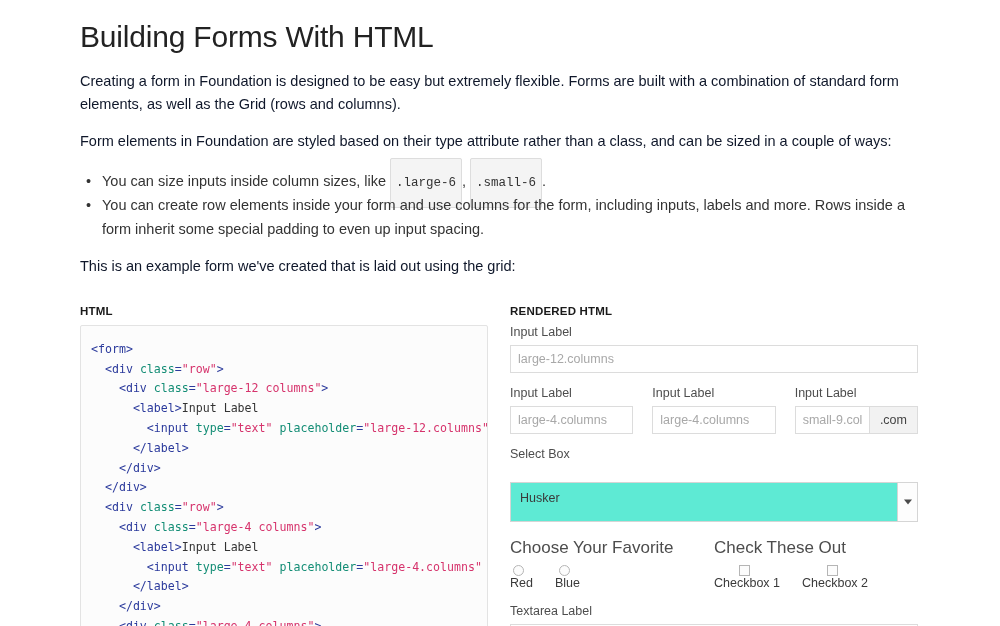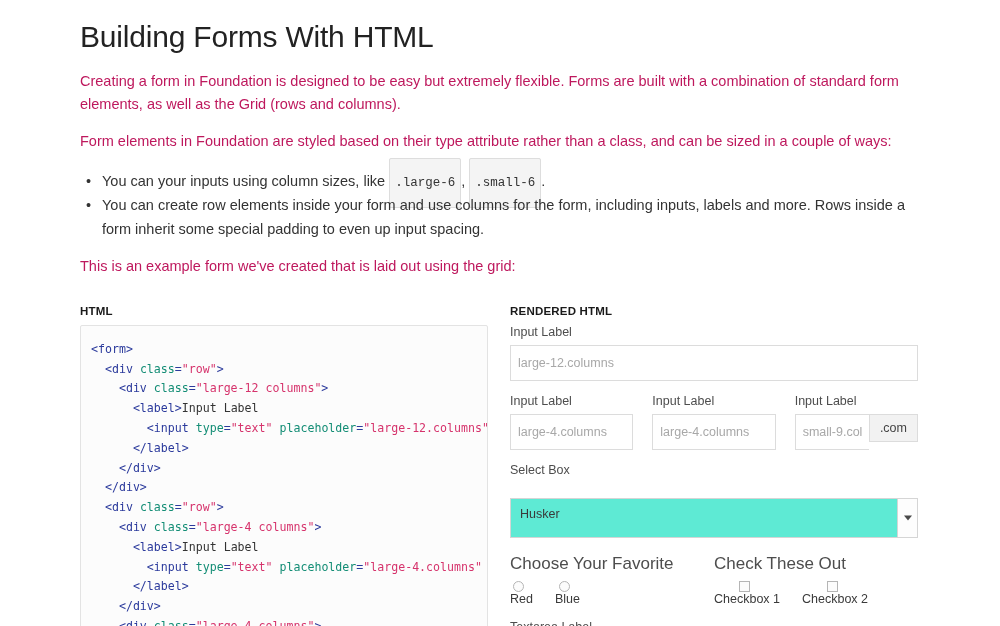--- a/index.html
+++ b/index.html
@@ -19,21 +19,21 @@
     color: #222222;
     margin: 0;
     padding-top: 18px;
     letter-spacing: -0.2px;
     line-height: 1.25;
   }
 
   p.para {
     font-size: 14.5px;
     line-height: 1.62;
-    color: #be185d;
+    color: #0f172a;
     margin: 14px 0 0 0;
     max-width: 822px;
   }
 
   ul.bullets {
     margin: 16px 0 0 0;
     padding-left: 20px;
     list-style: none;
   }
   ul.bullets li {
@@ -106,21 +106,21 @@
     font-size: 12.5px;
     color: #4d4d4d;
     margin-bottom: 5px;
     line-height: 1.2;
   }
   .field-group { margin-bottom: 13px; }
 
   input.txt, .fake-input {
     display: block;
     width: 100%;
-    height: 36px;
+    height: 28px;
     border: 1px solid #dcdcdc;
     background: #ffffff;
     font-family: "Liberation Sans", sans-serif;
     font-size: 12.5px;
     color: #8a8a8a;
     padding: 0 7px;
     border-radius: 0;
     outline: none;
     line-height: 26px;
   }
@@ -232,21 +232,21 @@
 
 <div class="page">
 
   <h1 class="page-title">Building Forms With HTML</h1>
 
   <p class="para">Creating a form in Foundation is designed to be easy but extremely flexible. Forms are built with a combination of standard form elements, as well as the Grid (rows and columns).</p>
 
   <p class="para">Form elements in Foundation are styled based on their type attribute rather than a class, and can be sized in a couple of ways:</p>
 
   <ul class="bullets">
-    <li><span>You can your inputs using column sizes, like </span><code class="chip">.large-6</code><span>, </span><code class="chip">.small-6</code><span>.</span></li>
+    <li><span>You can size inputs inside column sizes, like </span><code class="chip">.large-6</code><span>, </span><code class="chip">.small-6</code><span>.</span></li>
     <li>You can create row elements inside your form and use columns for the form, including inputs, labels and more. Rows inside a form inherit some special padding to even up input spacing.</li>
   </ul>
 
   <p class="para">This is an example form we've created that is laid out using the grid:</p>
 
   <div class="cols">
 
     <div class="col-left">
       <div class="section-label">HTML</div>
       <div class="code-block">

